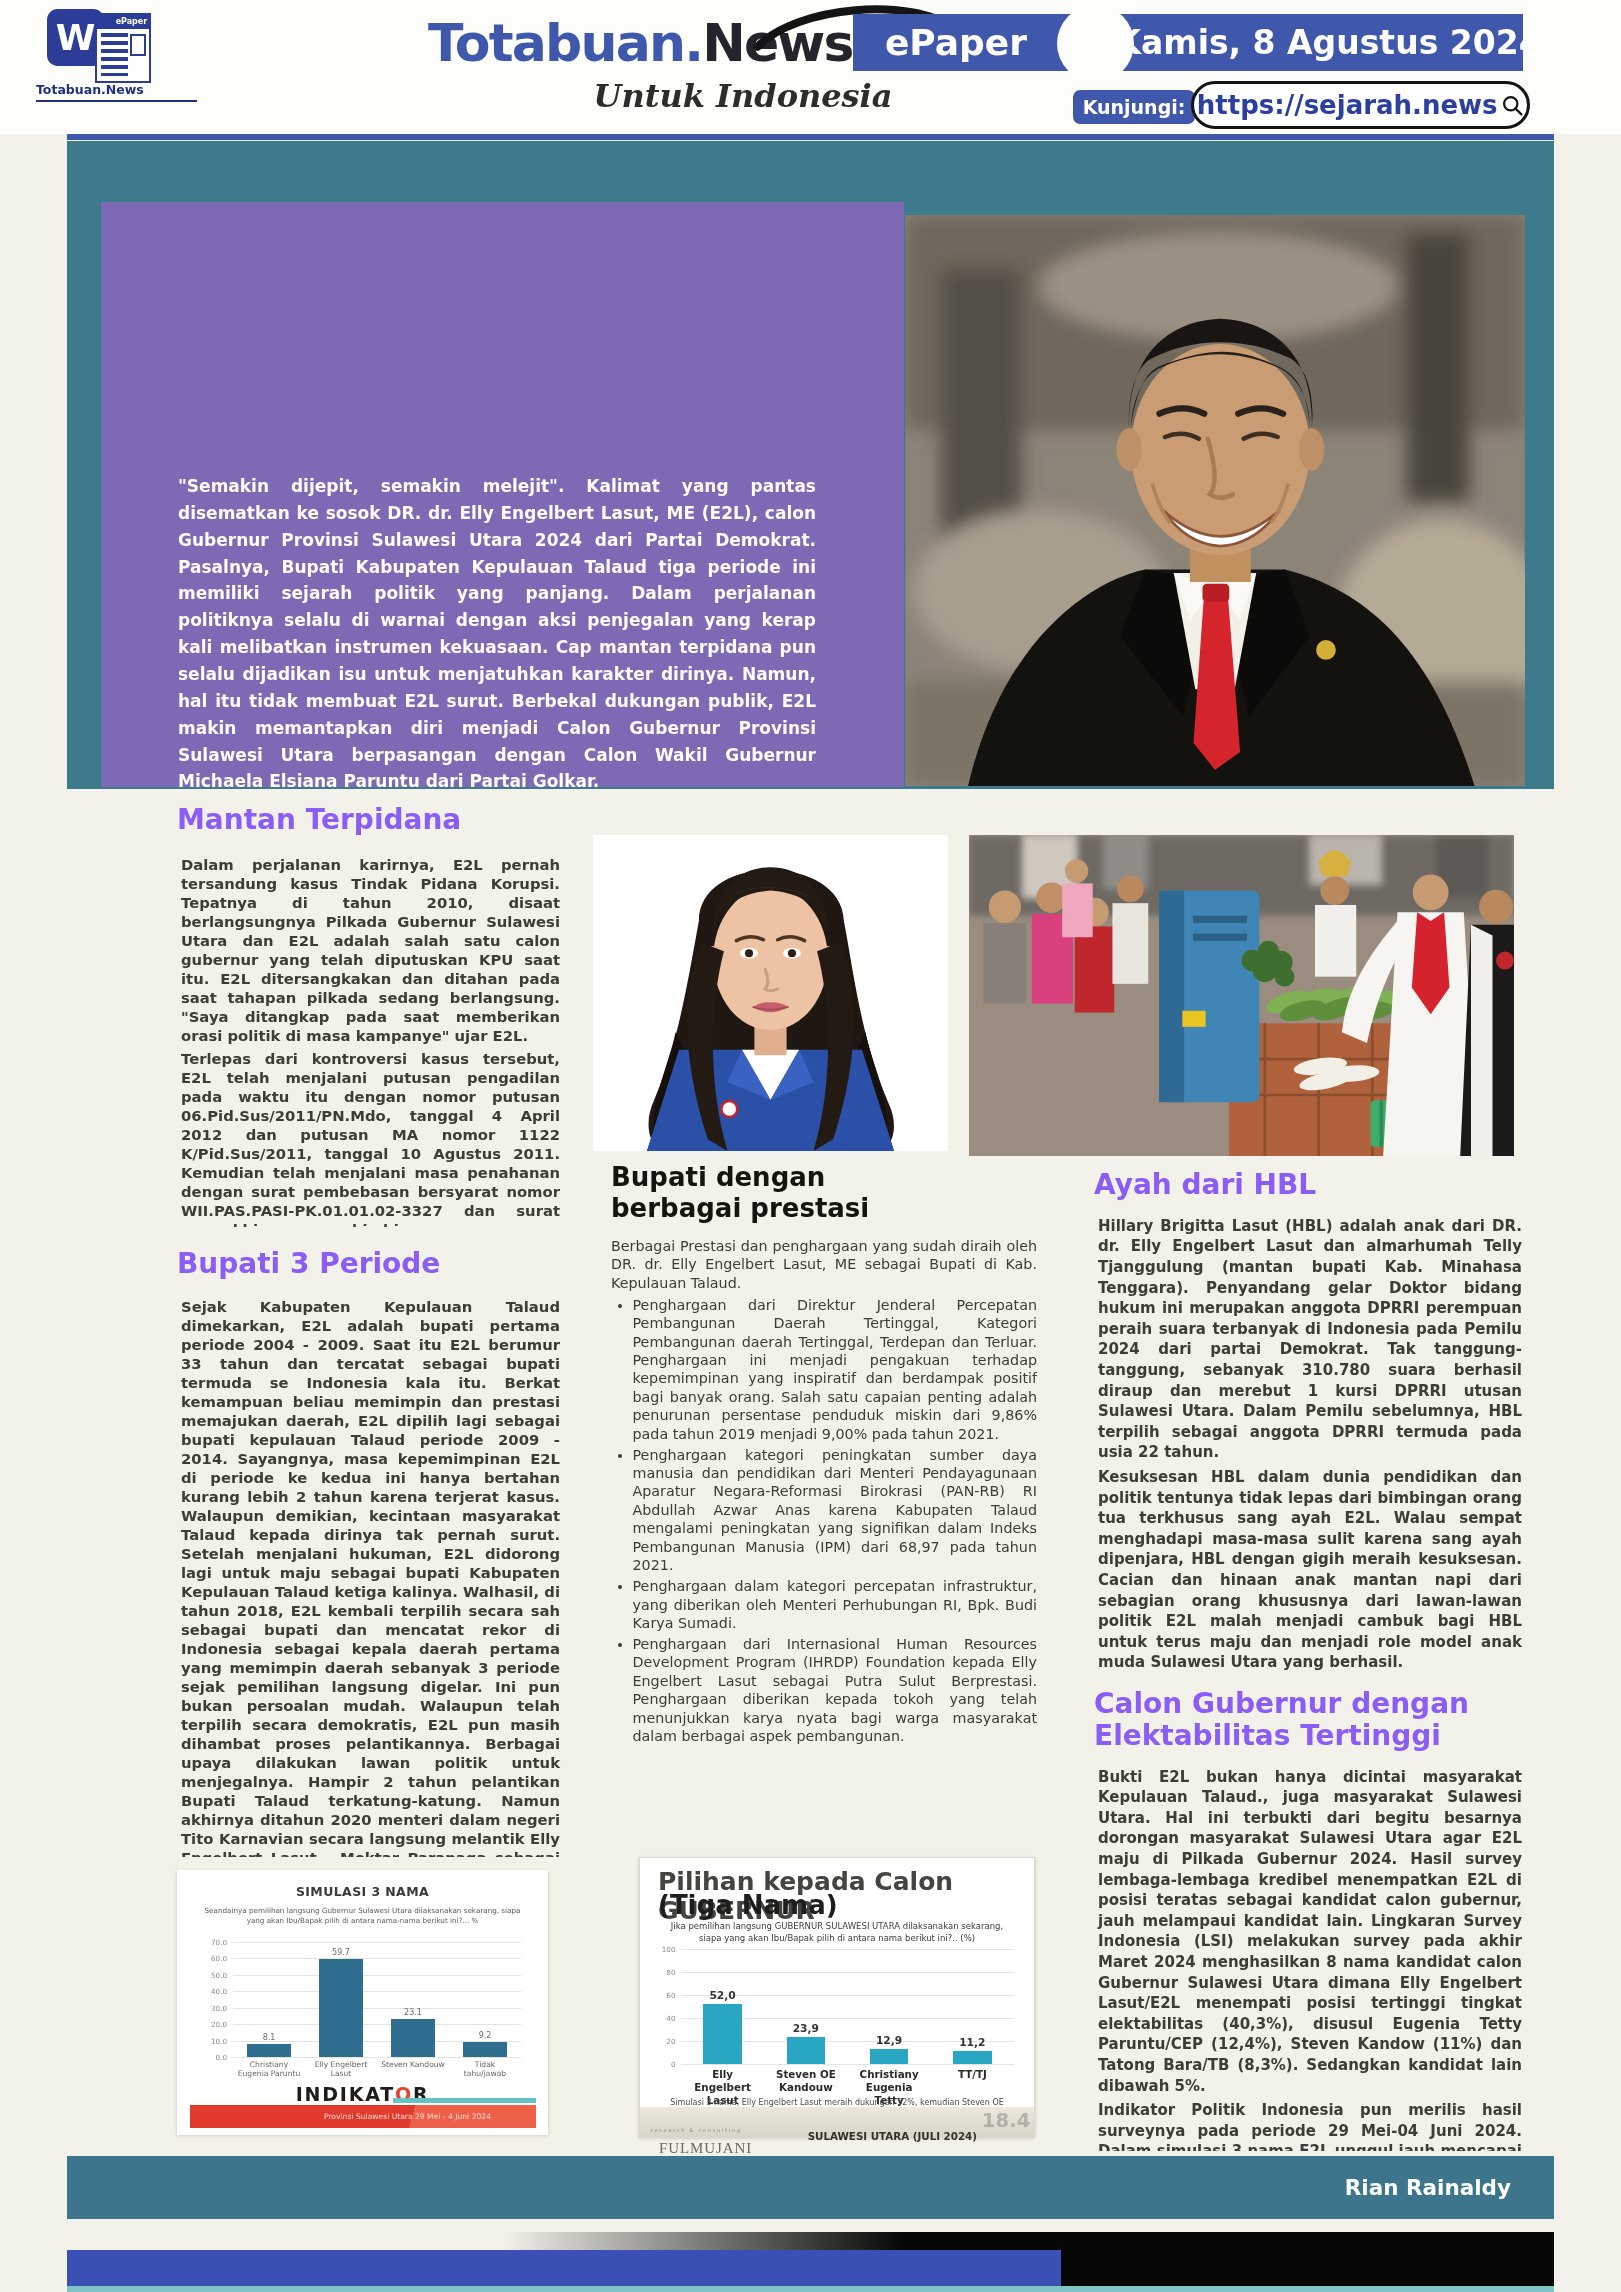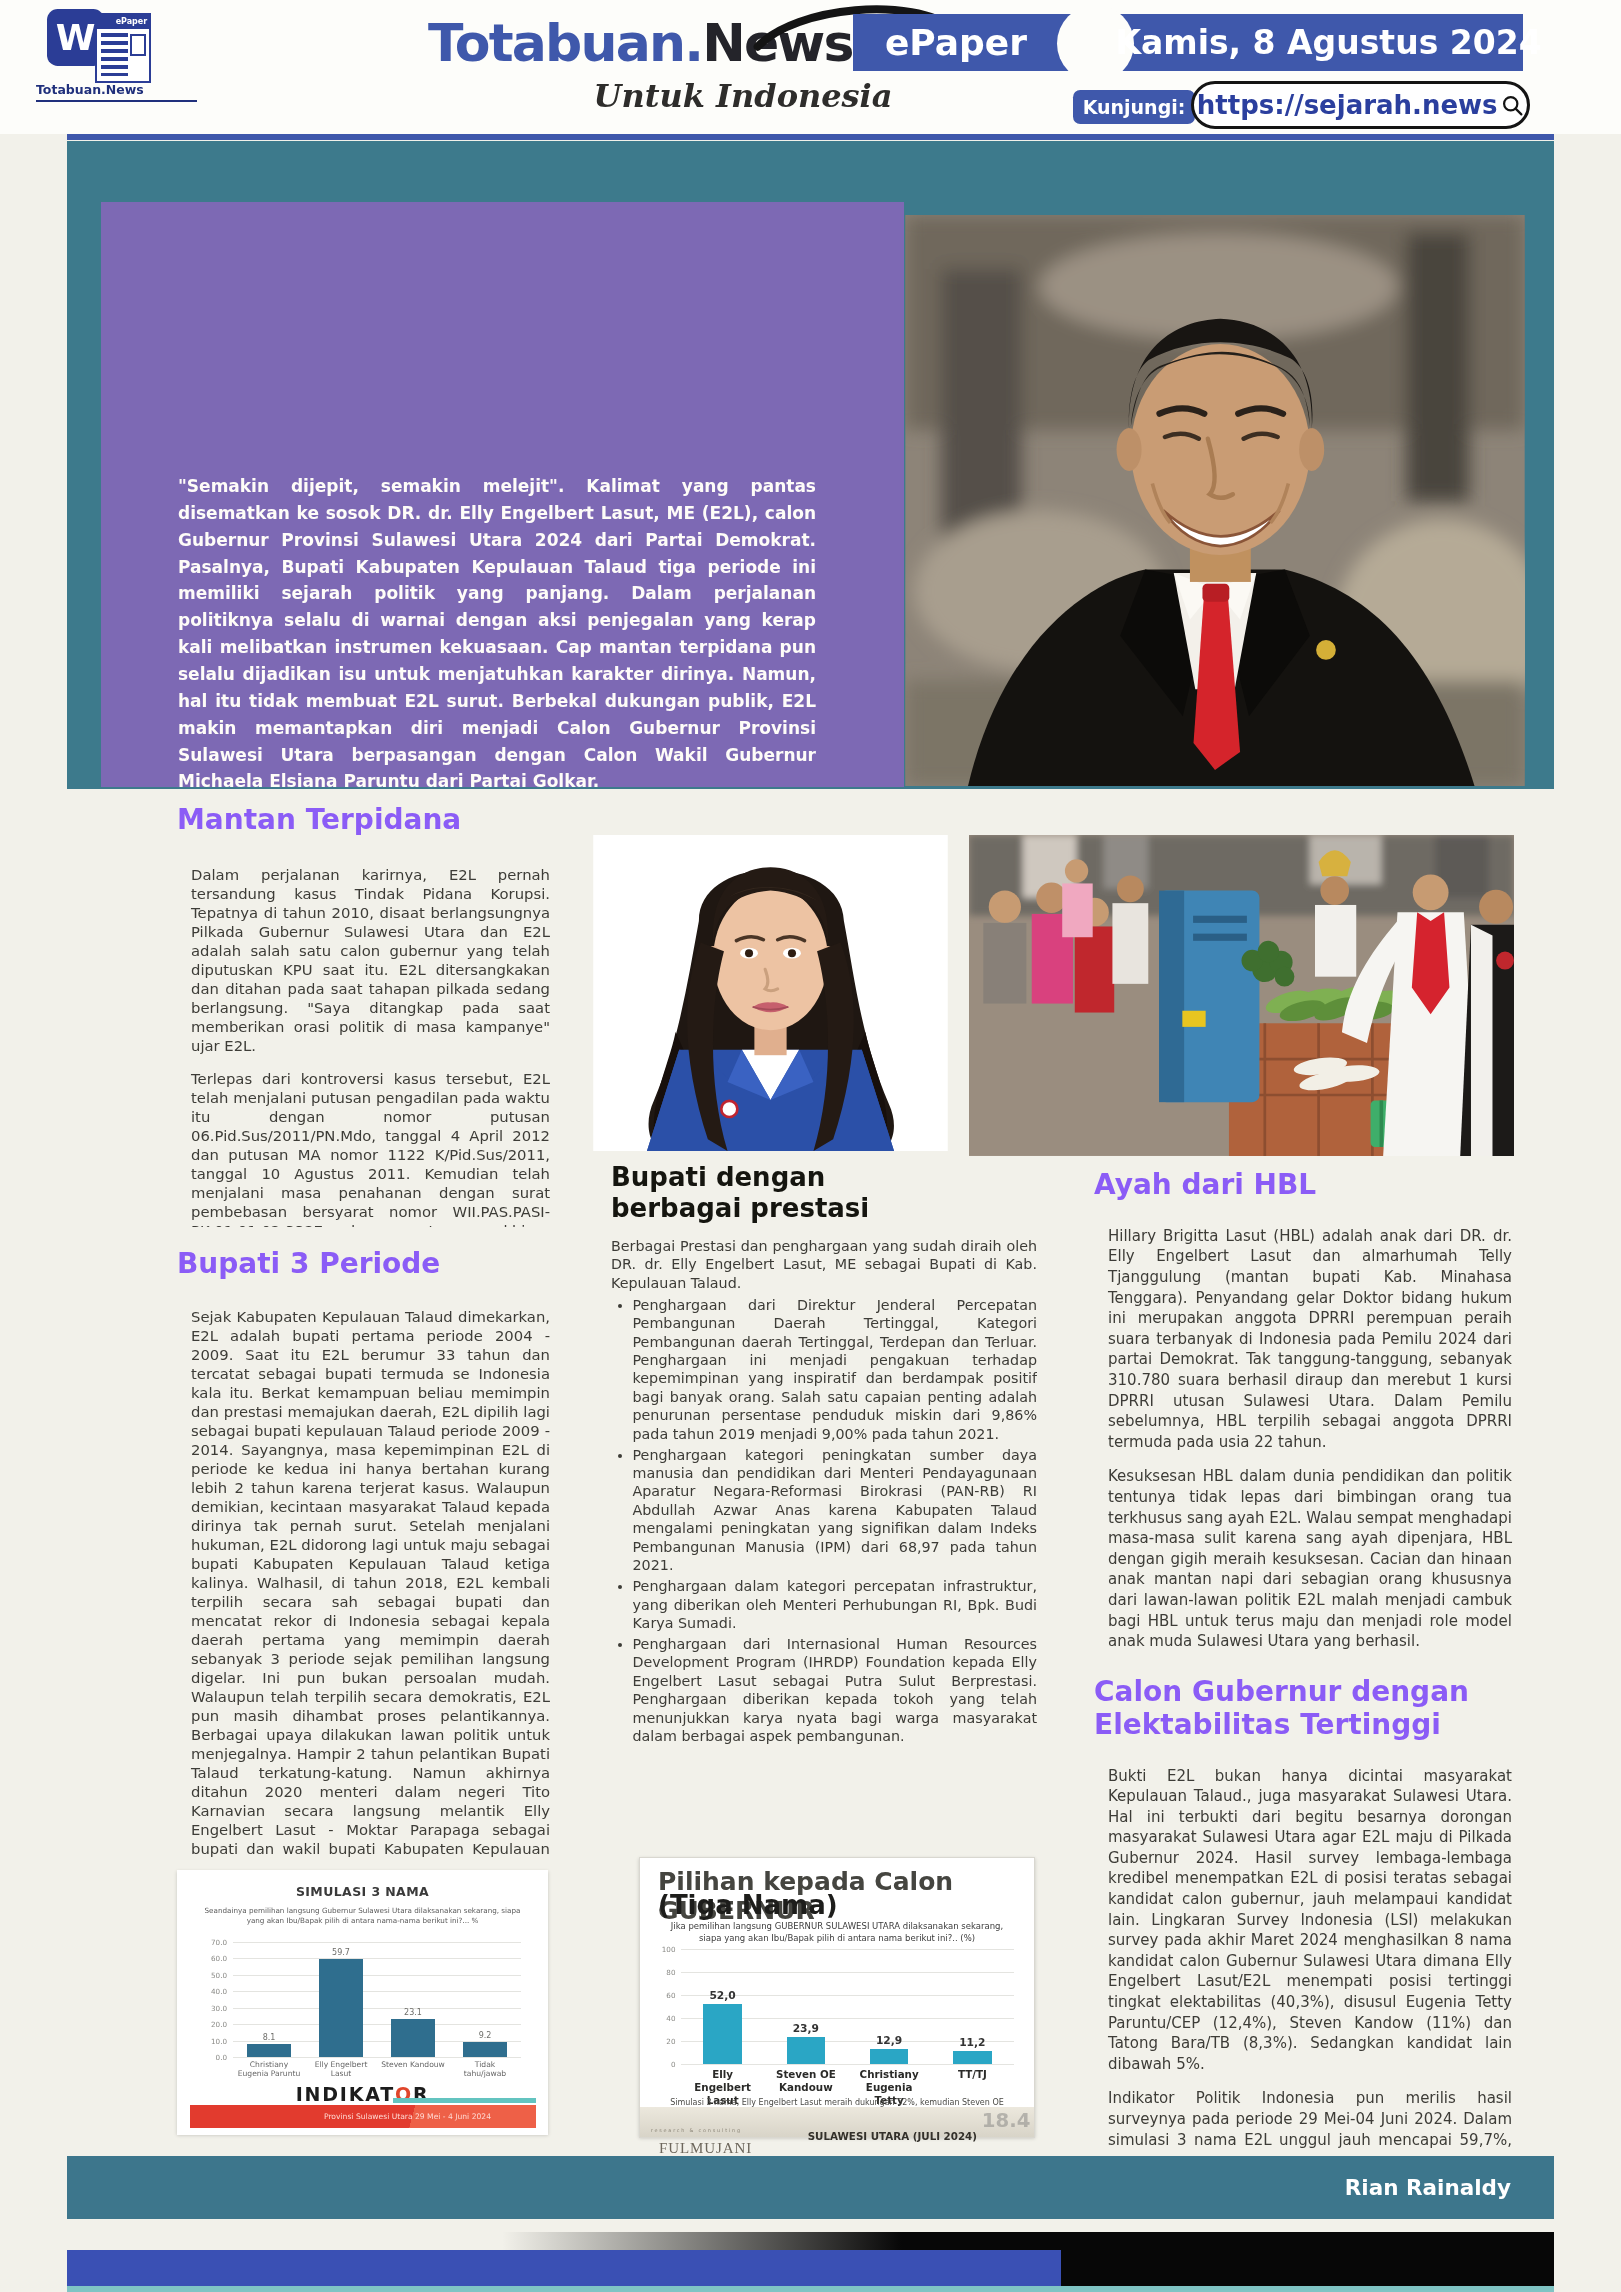--- a/index.html
+++ b/index.html
@@ -47,21 +47,21 @@
         text-align:justify;line-height:1.58;}
   .lead-photo{left:905px;top:215px;width:620px;height:571px;}
 
   
   .sec-h{font-weight:bold;color:#8b5cf6;font-size:28px;letter-spacing:0;}
   .body-p{text-align:justify;color:#3d3c37;}
   .col1-h1{left:177px;top:803px;}
   .col1-text{left:177px;top:851px;width:387px;height:376px;font-size:14.8px;line-height:19px;overflow:hidden;}
   .col1-h2{left:177px;top:1247px;}
   .col1-text2{left:177px;top:1293px;width:387px;height:564px;font-size:14.8px;line-height:19px;overflow:hidden;}
-  .col1-text p,.col1-text2 p,.col3-text p{margin:14px;}
+  .col1-text p,.col1-text2 p,.col3-text p{margin:4px;font-weight:bold;}
 
   .portrait-photo{left:593px;top:835px;width:355px;height:316px;}
   .market-photo{left:969px;top:835px;width:545px;height:321px;}
 
   .col2-block{left:611px;top:1162px;width:426px;height:695px;overflow:hidden;}
   .col2-h{font-weight:bold;color:#15150f;font-size:26px;line-height:1.2;width:340px;}
   .col2-intro{margin-top:12.5px;font-size:14.3px;line-height:18.4px;text-align:justify;}
   .col2-list{margin:3.6px 0 0 0;padding-left:21.5px;font-size:14.3px;line-height:18.4px;}
   .col2-list li{text-align:justify;margin-bottom:2.7px;}
 

